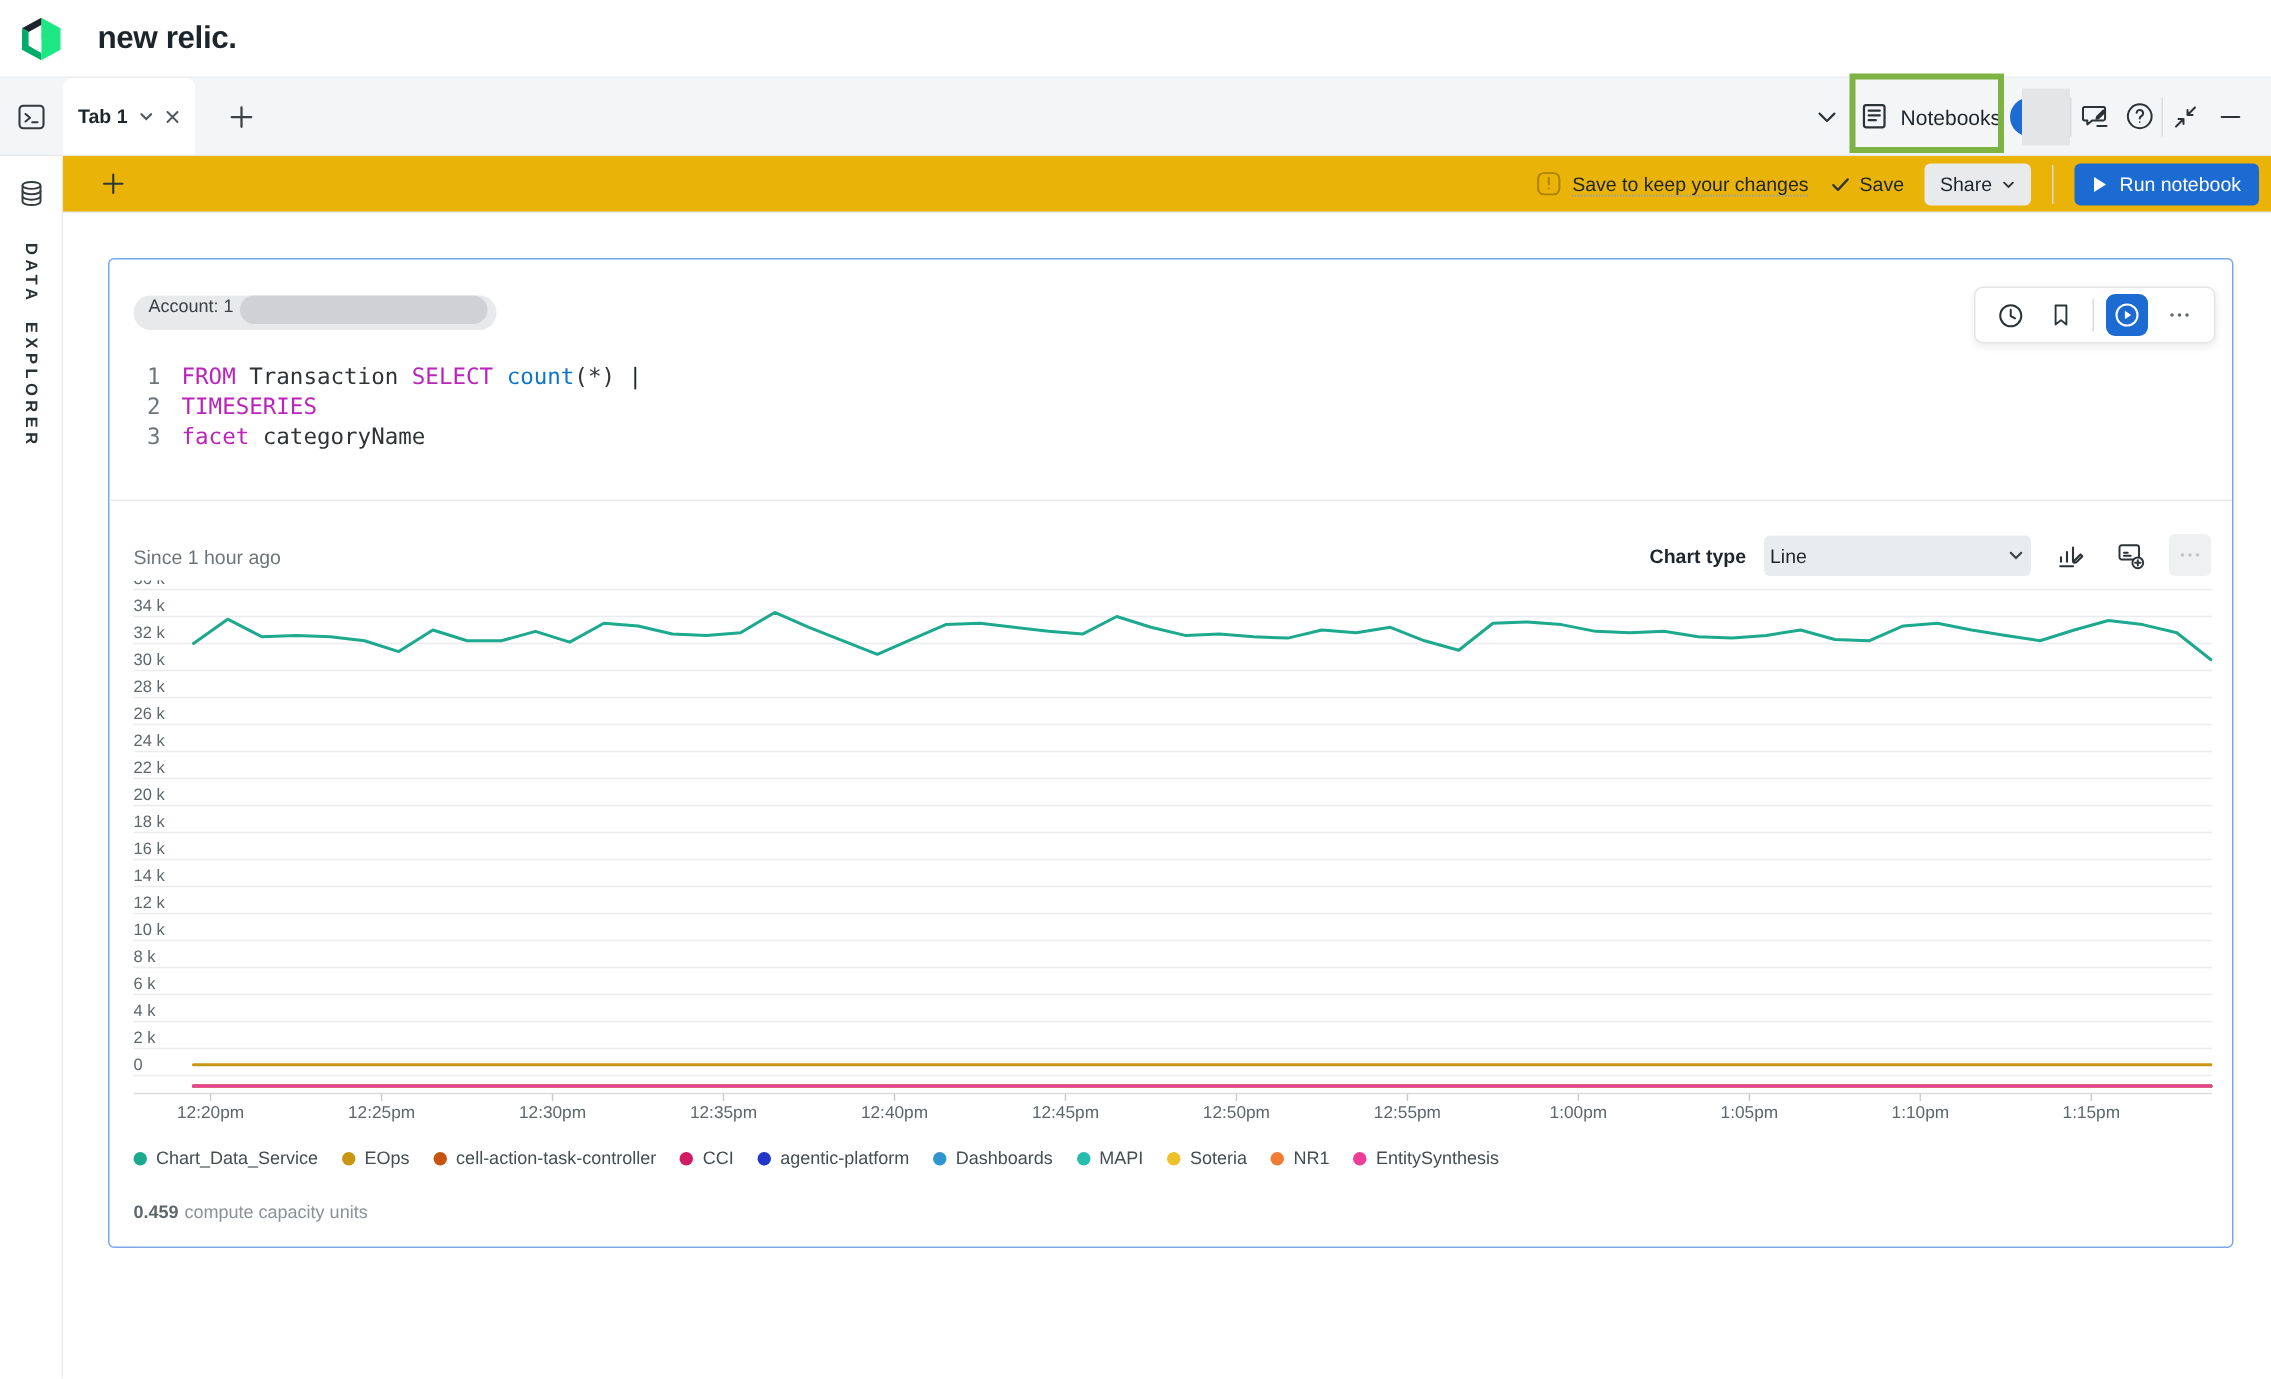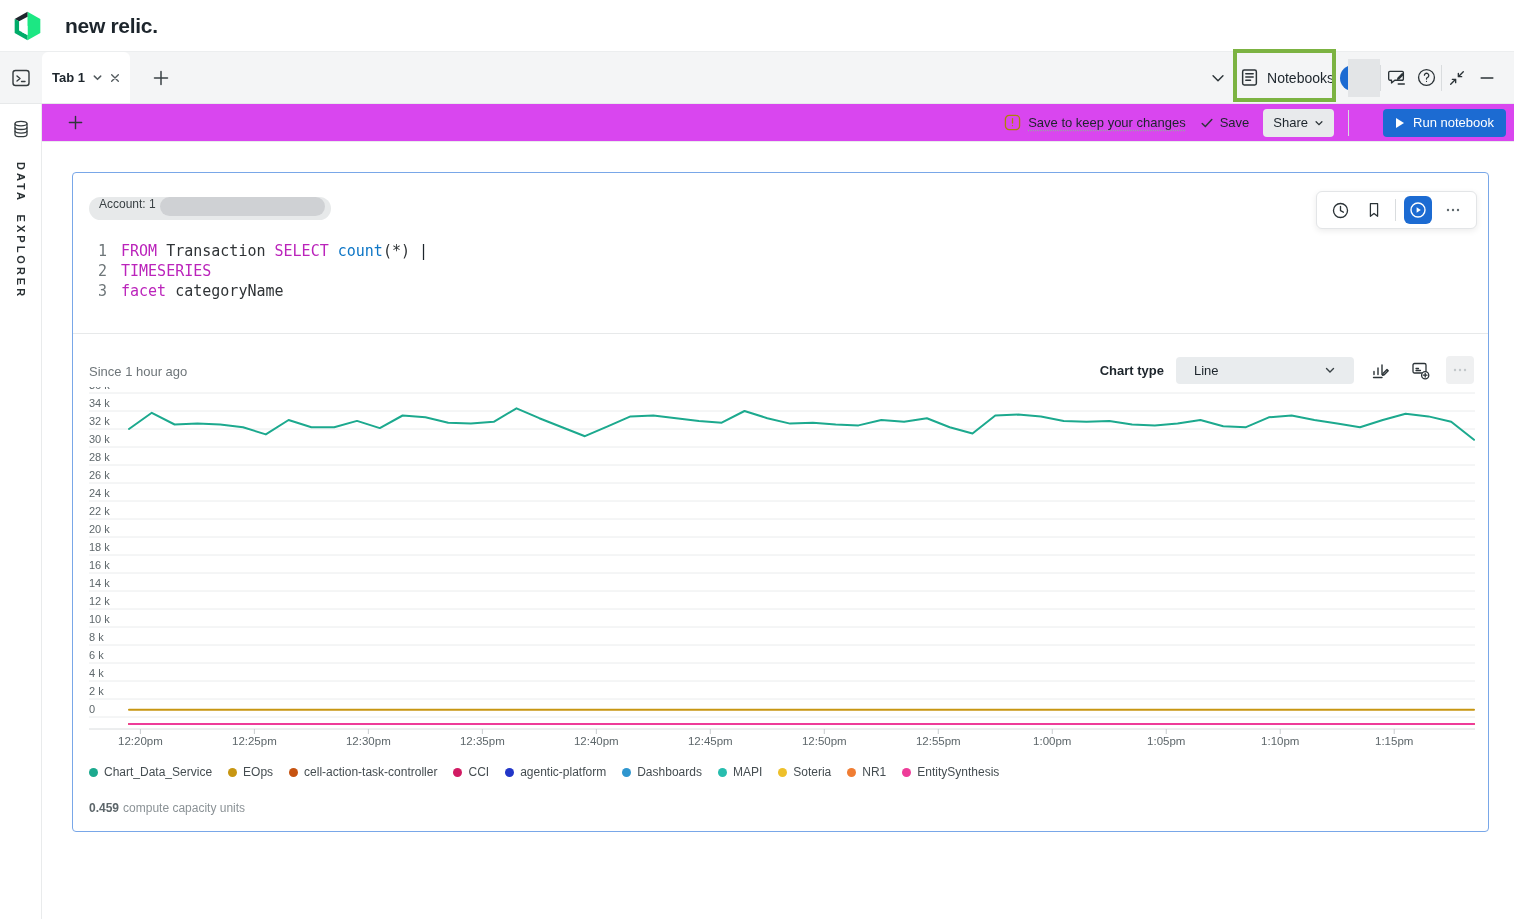--- a/index.html
+++ b/index.html
@@ -23,27 +23,27 @@
   .notebooks-btn { display:flex; align-items:center; gap:8px; padding:0 6px; height:34px; cursor:pointer; }
   .notebooks-label { font-size:14px; font-weight:400; color:#1d252c; }
   .avatar-wrap { position:relative; width:40px; height:40px; }
   .avatar-circle { position:absolute; left:0; top:7px; width:26px; height:26px; border-radius:50%; background:#1c6bd2; }
   .avatar-blur { position:absolute; left:8px; top:1px; width:32px; height:38px; background:#e3e5e7; }
 
   
   .annotation-box { position:absolute; left:1233px; top:49px; width:103px; height:53px; border:4px solid #7cb342; z-index:50; pointer-events:none; }
 
   
-  .toolbar-row { position:absolute; left:42px; top:104px; right:0; height:38px; background:#d946ef; border-bottom:1px solid #e9ebec; display:flex; align-items:center; padding:0 8px 0 18px; }
+  .toolbar-row { position:absolute; left:42px; top:104px; right:0; height:38px; background:#eab308; border-bottom:1px solid #e9ebec; display:flex; align-items:center; padding:0 8px 0 18px; }
   .right-group { margin-left:auto; display:flex; align-items:center; gap:14px; }
   .save-warning { display:flex; align-items:center; gap:7px; cursor:pointer; }
   .save-warning-text { font-size:13px; color:#1d252c; text-decoration:underline dotted #9aa1a5; text-underline-offset:3px; }
   .save-action { display:flex; align-items:center; gap:6px; cursor:pointer; font-size:13px; color:#1d252c; }
   .share-btn { display:flex; align-items:center; gap:6px; background:#e8eaec; border:none; border-radius:4px; height:28px; padding:0 10px; font-size:13px; color:#1d252c; cursor:pointer; font-family:inherit; }
-  .run-btn { display:flex; align-items:center; gap:8px; background:#1c6bd2; border:none; border-radius:4px; height:28px; padding:0 12px; font-size:13px; color:#fff; cursor:pointer; font-family:inherit;margin-left:20px; }
+  .run-btn { display:flex; align-items:center; gap:8px; background:#1c6bd2; border:none; border-radius:4px; height:28px; padding:0 12px; font-size:13px; color:#fff; cursor:pointer; font-family:inherit; }
 
   
   .sidebar { position:absolute; left:0; top:104px; width:42px; bottom:0; background:#fff; border-right:1px solid #e9ebec; display:flex; flex-direction:column; align-items:center; padding-top:10px; }
   .rail-label { writing-mode:vertical-rl; font-size:11px; font-weight:600; letter-spacing:3px; color:#2a3134; margin-top:18px; white-space:pre; }
 
   
   .main { position:absolute; left:42px; top:142px; right:0; bottom:0; background:#fff; }
   .cell { position:absolute; left:30px; top:30px; width:1417px; height:660px; background:#fff; border:1px solid #79a7e8; border-radius:4px; }
 
   .account-pill { position:absolute; left:16px; top:24px; height:23px; background:#e7e9ea; border-radius:12px; display:flex; padding:0 6px 0 10px; gap:4px; cursor:pointer; }
@@ -61,21 +61,21 @@
   .tok-id { color:#2f3336; }
   .tok-pn { color:#2f3336; }
   .tok-cursor { color:#1d252c; }
 
   .cell-divider { position:absolute; left:0; right:0; top:160px; height:1px; background:#e7e9ea; }
 
   .chart-header { position:absolute; left:16px; right:14px; top:176px; height:30px; display:flex; align-items:center; }
   .since-text { font-size:13px; color:#6e7579; align-self:flex-end; }
   .chart-controls { margin-left:auto; display:flex; align-items:center; gap:12px;margin-top:12px; }
   .chart-type-label { font-size:13px; font-weight:700; color:#1d252c; }
-  .chart-type-select { width:178px; height:27px; background:#e9ecee; border-radius:4px; display:flex; align-items:center; padding:0 18px; font-size:13px; color:#1d252c; cursor:pointer; }
+  .chart-type-select { width:178px; height:27px; background:#e9ecee; border-radius:4px; display:flex; align-items:center; padding:0 4px; font-size:13px; color:#1d252c; cursor:pointer; }
   .chart-type-select svg { margin-left:auto; }
   .mini-icon-btn { width:28px; height:28px; display:flex; align-items:center; justify-content:center; border-radius:4px; cursor:pointer; }
   .mini-icon-btn.disabled { background:#eff0f1; cursor:default; }
 
   .chart-box { position:absolute; left:16px; top:214px; width:1386px; height:362px; }
   .legend { position:absolute; left:16px; top:592px; right:16px; display:flex; flex-wrap:wrap; gap:8px 16px; align-items:center; }
   .legend-item { display:flex; align-items:center; gap:6px; cursor:pointer; }
   .legend-dot { width:9px; height:9px; border-radius:50%; flex:0 0 9px; }
   .legend-name { font-size:12px; color:#454d51; }
   .cell-footer { position:absolute; left:16px; top:628px; font-size:12px; color:#8b9296; }

